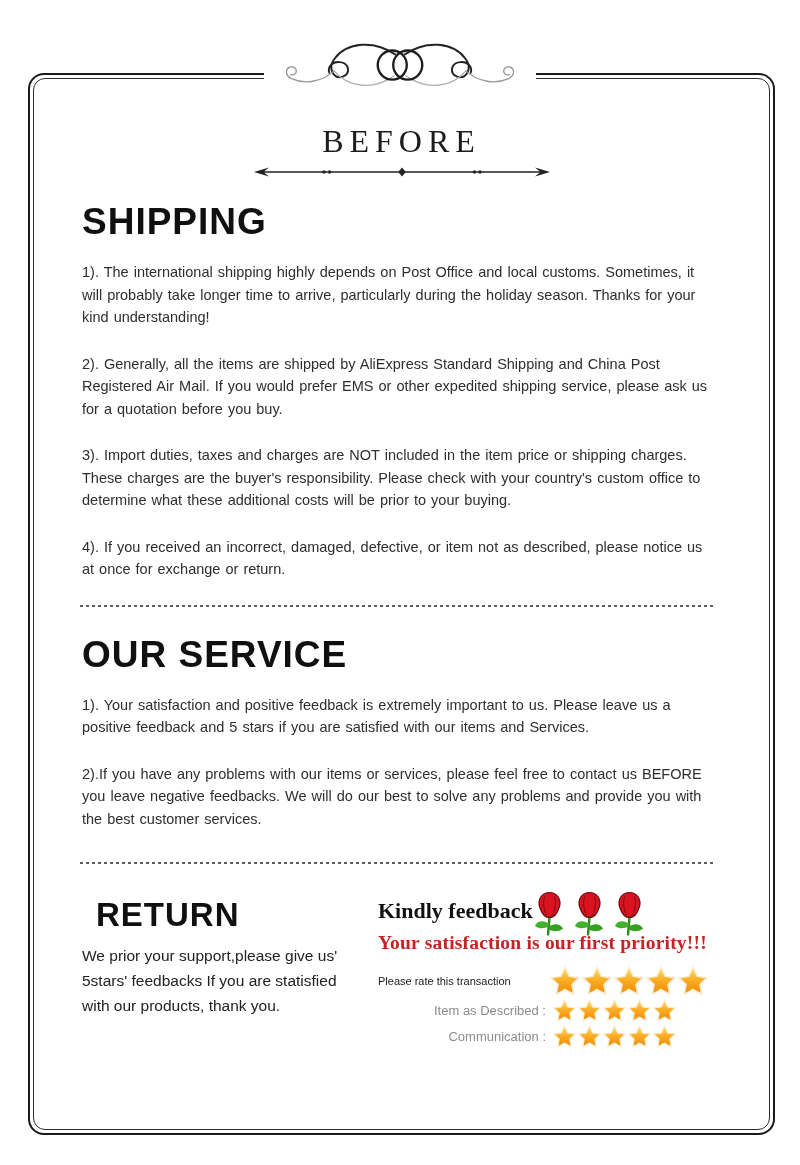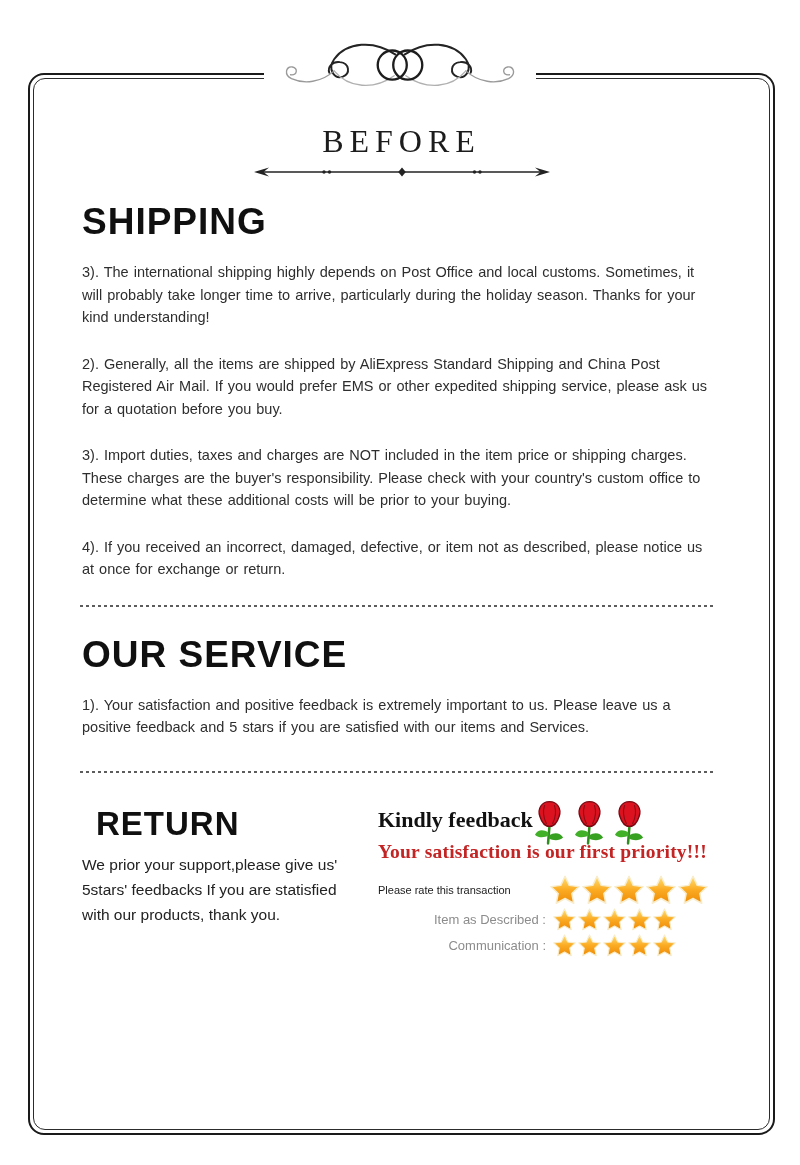--- a/index.html
+++ b/index.html
@@ -115,29 +115,30 @@
     <path d="M2 8 L17 3.4 L11.5 8 L17 12.6 Z" fill="#222"></path>
     <path d="M298 8 L283 3.4 L288.5 8 L283 12.6 Z" fill="#222"></path>
     <circle cx="72" cy="8" r="1.7" fill="#222"></circle>
     <circle cx="77.5" cy="8" r="1.7" fill="#222"></circle>
     <path d="M150 3.6 L153.8 8 L150 12.4 L146.2 8 Z" fill="#222"></path>
     <circle cx="222.5" cy="8" r="1.7" fill="#222"></circle>
     <circle cx="228" cy="8" r="1.7" fill="#222"></circle>
   </svg>
 
   <h2 class="section-title">SHIPPING</h2>
-  <p class="body">3).  The international shipping highly depends on Post Office and local customs. Sometimes, it will probably take longer time to arrive, particularly during the holiday season. Thanks for your kind understanding!</p>
+  <p class="body">1).  The international shipping highly depends on Post Office and local customs. Sometimes, it will probably take longer time to arrive, particularly during the holiday season. Thanks for your kind understanding!</p>
   <p class="body">2). Generally, all the items are shipped by AliExpress Standard Shipping and China Post Registered Air Mail. If you would prefer EMS or other expedited shipping service, please ask us for a quotation before you buy.</p>
   <p class="body">3). Import duties, taxes and charges are NOT included in the item price or shipping charges. These charges are the buyer's responsibility. Please check with your country's custom office to determine what these additional costs will be prior to your buying.</p>
   <p class="body">4). If you received an incorrect, damaged, defective, or item not as described, please notice us at once for exchange or return.</p>
 
   <div class="dashed-divider"></div>
 
   <h2 class="section-title service">OUR SERVICE</h2>
   <p class="body">1). Your satisfaction and positive feedback is extremely important to us. Please leave us a positive feedback and 5 stars if you are satisfied with our items and Services.</p>
+  <p class="body">2).If you have any problems with our items or services, please feel free to contact us BEFORE you leave negative feedbacks. We will do our best to solve any problems and provide you with the best customer services.</p>
 
   <div class="dashed-divider second"></div>
 
   <div class="bottom-row">
 
     <div class="return-col">
       <h2 class="return-title">RETURN</h2>
       <p class="return-text">We prior your support,please give us' 5stars' feedbacks If you are statisfied with our products, thank you.</p>
     </div>
 

